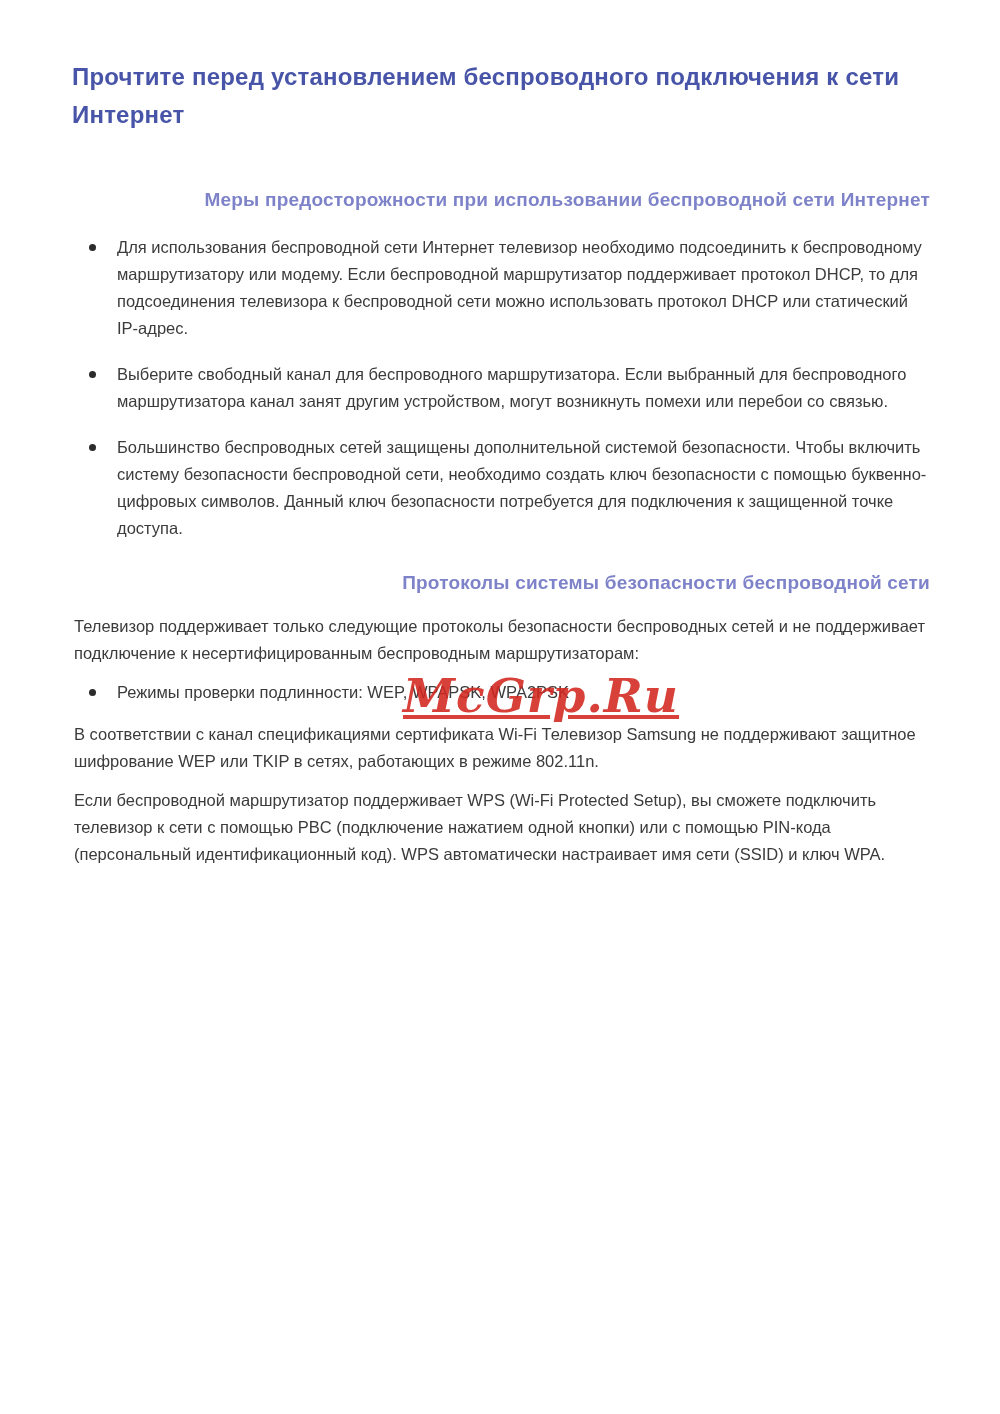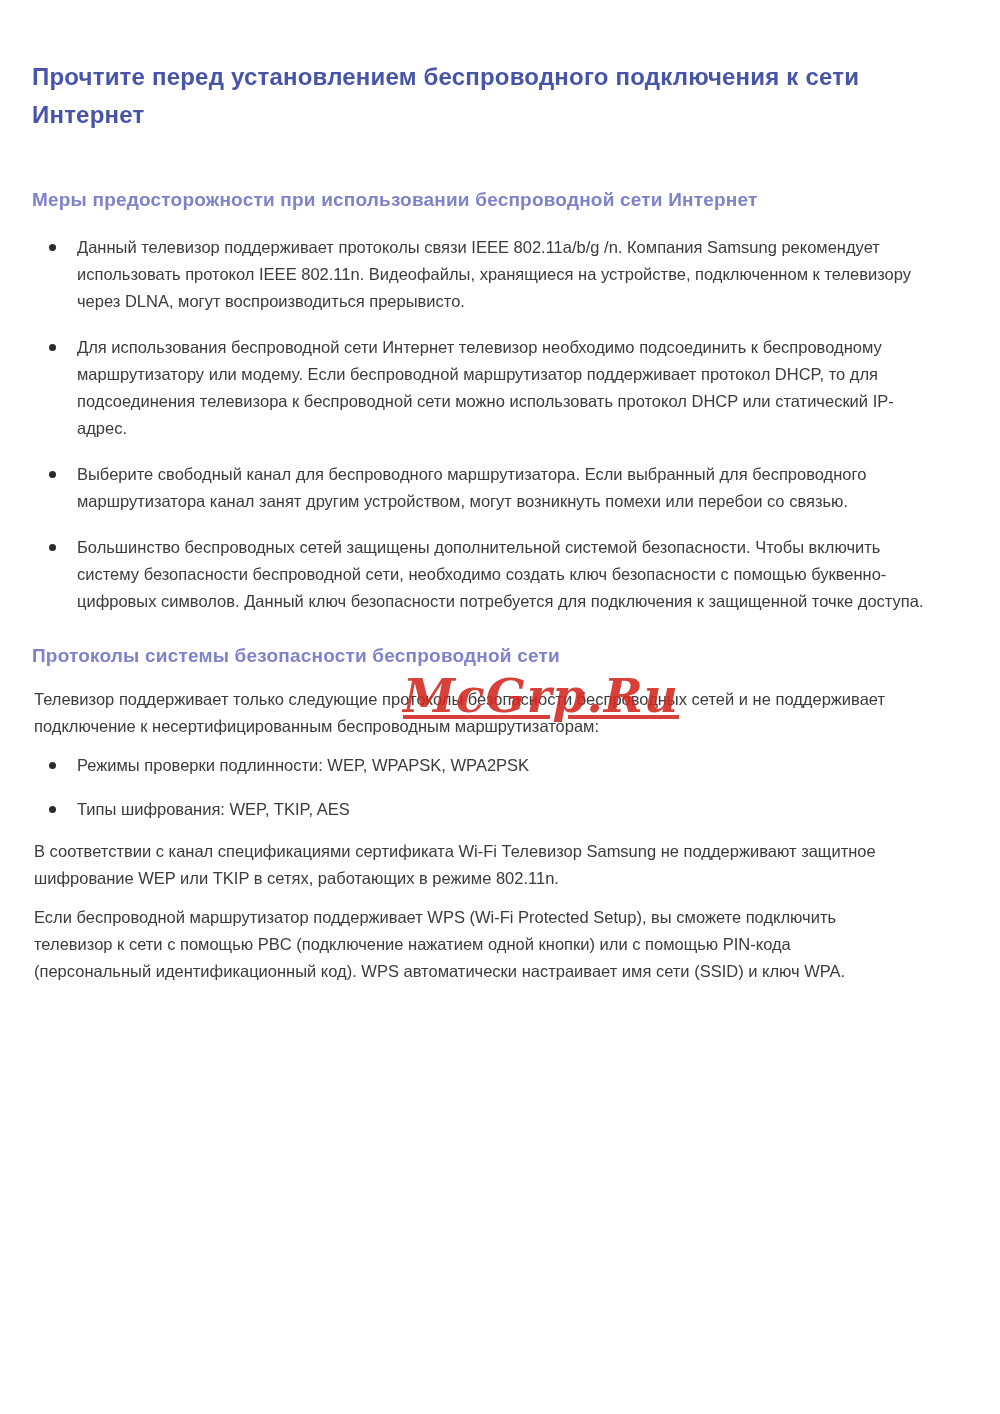--- a/index.html
+++ b/index.html
@@ -9,38 +9,39 @@
   }
   .page {
     position: relative;
     width: 1000px;
     height: 1414px;
     margin: 0 auto;
     background: #ffffff;
     font-family: "Liberation Sans", sans-serif;
     overflow: hidden;
     box-sizing: border-box;
-    padding: 58px 70px 0 32px;
+    padding: 58px 70px 0 72px;
   }
   h1.doc-title {
     margin: 0;
     font-size: 24px;
     line-height: 38px;
     font-weight: 700;
     color: #4754a8;
     letter-spacing: 0.2px;
     max-width: 830px;
   }
   h2.section-heading {
     margin: 0;
     font-size: 19px;
     line-height: 24px;
     font-weight: 700;
     color: #7e83c9;
     letter-spacing: 0.2px;
+    text-align: right;
   }
   .section-precautions h2.section-heading { margin-top: 54px; }
   .section-protocols  h2.section-heading { margin-top: 29px; }
 
   ul.bullet-list {
     list-style: none;
     margin: 22px 0 0 0;
     padding: 0;
   }
   ul.bullet-list li {
@@ -96,35 +97,33 @@
 <body>
 
 <div class="page">
 
   <h1 class="doc-title">Прочтите перед установлением беспроводного подключения к сети Интернет</h1>
 
   <section class="section-precautions">
     <h2 class="section-heading">Меры предосторожности при использовании беспроводной сети Интернет</h2>
 
     <ul class="bullet-list">
-      <li>Данный телевизор поддерживает протоколы связи IEEE 802.11a/b/g /n. Компания Samsung рекомендует использовать протокол IEEE 802.11n. Видеофайлы, хранящиеся на устройстве, подключенном к телевизору через DLNA, могут воспроизводиться прерывисто.</li>
       <li>Для использования беспроводной сети Интернет телевизор необходимо подсоединить к беспроводному маршрутизатору или модему. Если беспроводной маршрутизатор поддерживает протокол DHCP, то для подсоединения телевизора к беспроводной сети можно использовать протокол DHCP или статический IP-адрес.</li>
       <li>Выберите свободный канал для беспроводного маршрутизатора. Если выбранный для беспроводного маршрутизатора канал занят другим устройством, могут возникнуть помехи или перебои со связью.</li>
       <li>Большинство беспроводных сетей защищены дополнительной системой безопасности. Чтобы включить систему безопасности беспроводной сети, необходимо создать ключ безопасности с помощью буквенно-цифровых символов. Данный ключ безопасности потребуется для подключения к защищенной точке доступа.</li>
     </ul>
   </section>
 
   <section class="section-protocols">
     <h2 class="section-heading">Протоколы системы безопасности беспроводной сети</h2>
 
     <p class="body-text intro">Телевизор поддерживает только следующие протоколы безопасности беспроводных сетей и не поддерживает подключение к несертифицированным беспроводным маршрутизаторам:</p>
 
     <ul class="bullet-list compact">
       <li>Режимы проверки подлинности: WEP, WPAPSK, WPA2PSK</li>
-      <li>Типы шифрования: WEP, TKIP, AES</li>
     </ul>
 
     <p class="body-text para-1">В соответствии с канал спецификациями сертификата Wi-Fi Телевизор Samsung не поддерживают защитное шифрование WEP или TKIP в сетях, работающих в режиме 802.11n.</p>
 
     <p class="body-text para-2">Если беспроводной маршрутизатор поддерживает WPS (Wi-Fi Protected Setup), вы сможете подключить телевизор к сети с помощью PBC (подключение нажатием одной кнопки) или с помощью PIN-кода (персональный идентификационный код). WPS автоматически настраивает имя сети (SSID) и ключ WPA.</p>
   </section>
 
   <div class="watermark">McGrp.Ru</div>
 
 </div>

